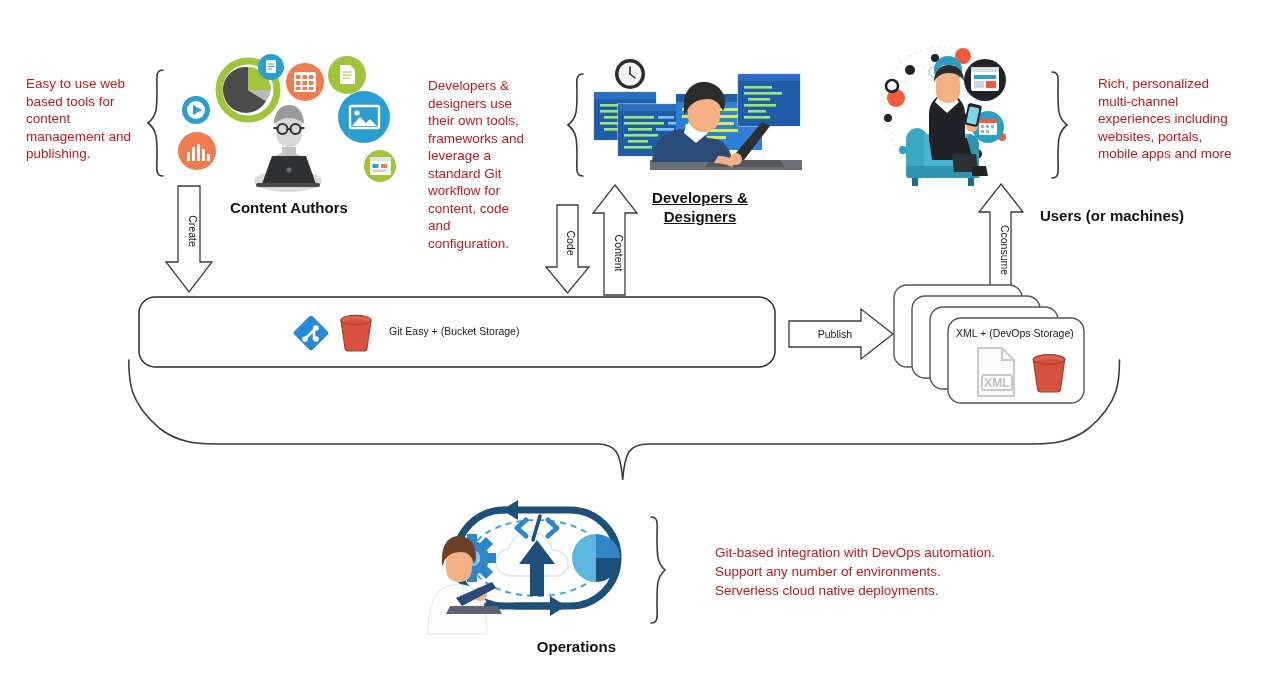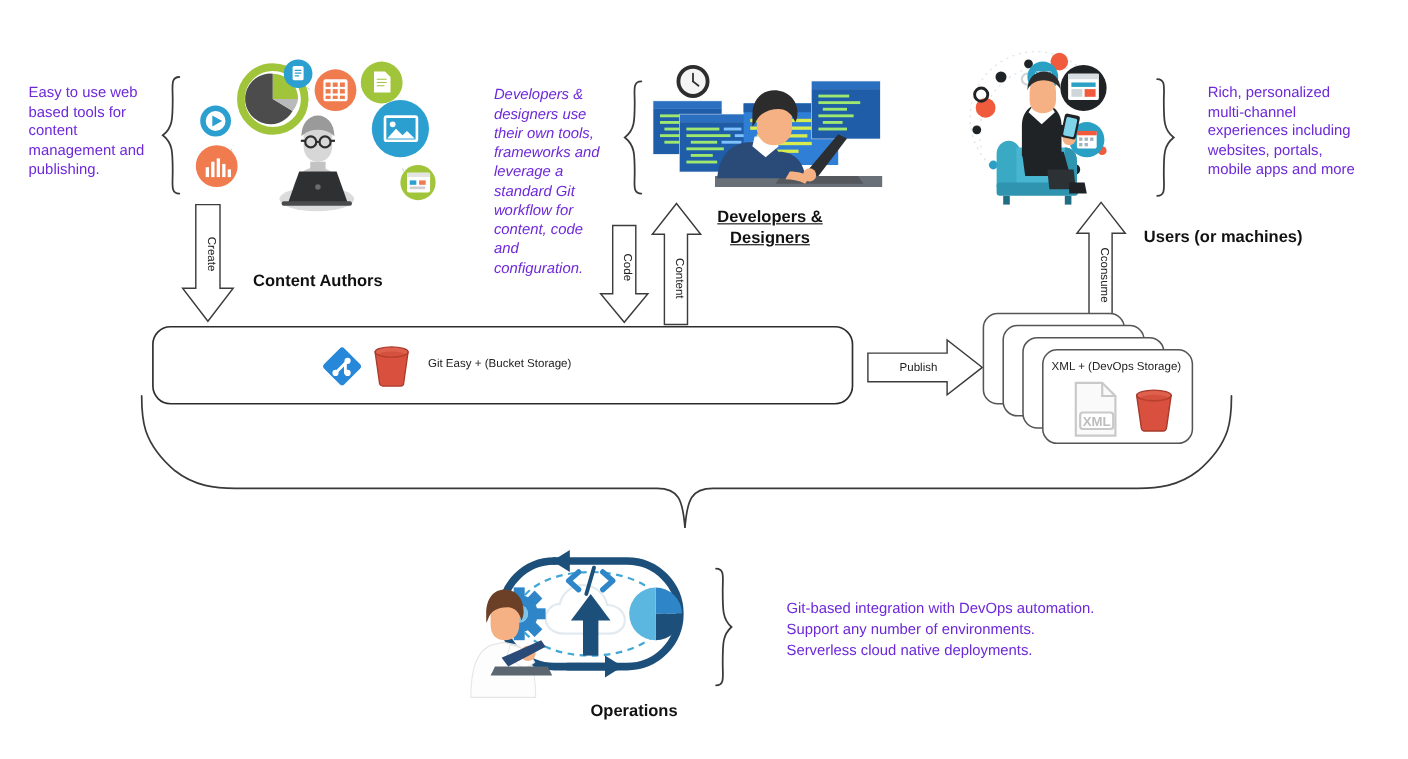--- a/index.html
+++ b/index.html
@@ -1,19 +1,19 @@
 <!DOCTYPE html>
 <html><head>
 <meta charset="utf-8">
 <style>
   html,body{margin:0;padding:0;background:#ffffff;}
   body{width:1280px;height:690px;position:relative;overflow:hidden;
        font-family:"Liberation Sans","DejaVu Sans",sans-serif;color:#1a1a1a;}
   .abs{position:absolute;}
-  .note{font-size:13.5px;line-height:17.5px;color:#6d28d9;white-space:pre-line;}
+  .note{font-size:13.5px;line-height:17.5px;color:#b91c1c;white-space:pre-line;}
   .caption{font-weight:bold;font-size:15px;color:#111;text-align:center;line-height:19px;}
   .smalltxt{font-size:10.5px;color:#222;}
   svg{display:block;overflow:visible;}
   .brace{stroke:#3a3a3a;stroke-width:1.6;fill:none;stroke-linecap:round;}
   .arrowshape{fill:#ffffff;stroke:#3c3c3c;stroke-width:1.3;}
   .arrlabel{font-size:10.5px;fill:#222;}
   .boxline{fill:#ffffff;stroke:#2d2d2d;stroke-width:1.5;}
   .cardline{fill:#ffffff;stroke:#555;stroke-width:1.4;}
 </style>
 </head>
@@ -124,23 +124,23 @@
       <path d="M117.5 81h3"></path>
         <path d="M107.5 80h-4"></path>
         <path d="M130.5 80h4"></path>
     </g>
     <path d="M92 136l10-28h34l10 28z" fill="#2f3032"></path>
     <rect x="86" y="135" width="64" height="4" rx="2" fill="#4a4b4d"></rect>
     <circle cx="119" cy="122" r="2.5" fill="#6b6c6e"></circle>
   </g>
 </svg>
 
-<div class="abs caption" style="left:209px;top:198px;width:160px;margin-top:48px;">Content Authors</div>
-
-<div class="abs note" style="left:449px;top:77px;width:110px;font-style:italic;">Developers &amp;
+<div class="abs caption" style="left:209px;top:198px;width:160px;">Content Authors</div>
+
+<div class="abs note" style="left:428px;top:77px;width:110px;">Developers &amp;
 designers use
 their own tools,
 frameworks and
 leverage a
 standard Git
 workflow for
 content, code
 and
 configuration.</div>
 

